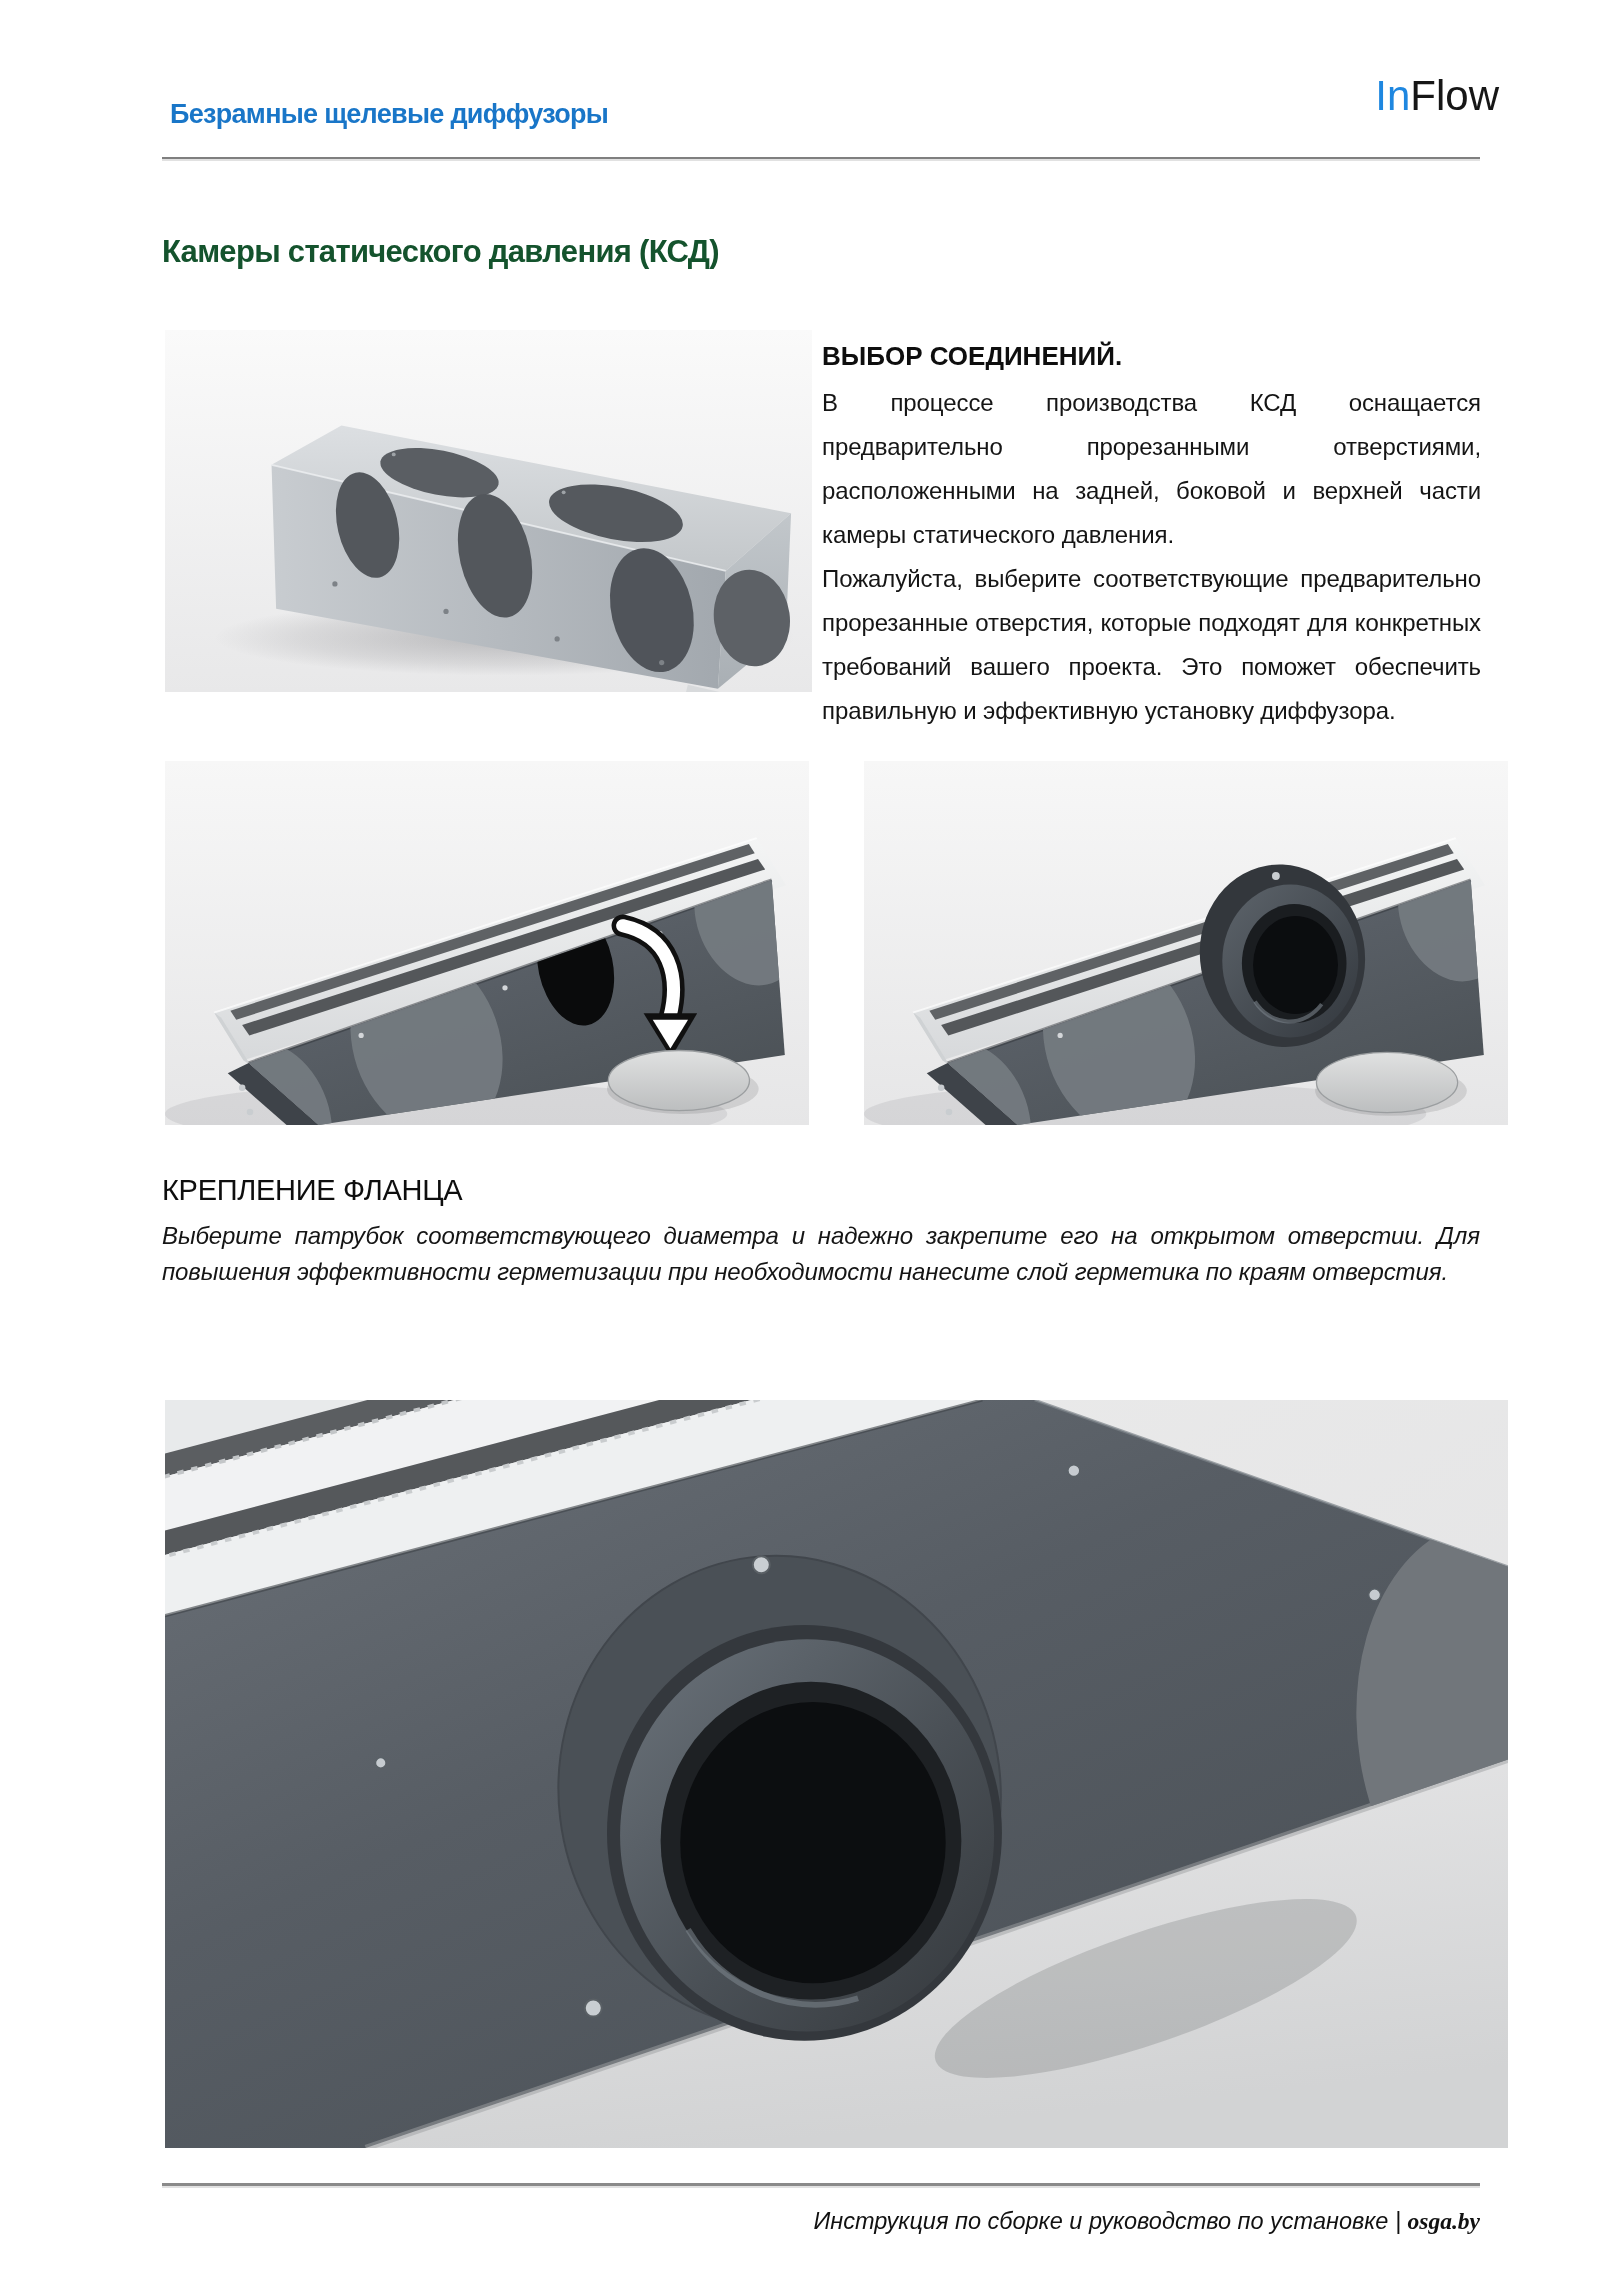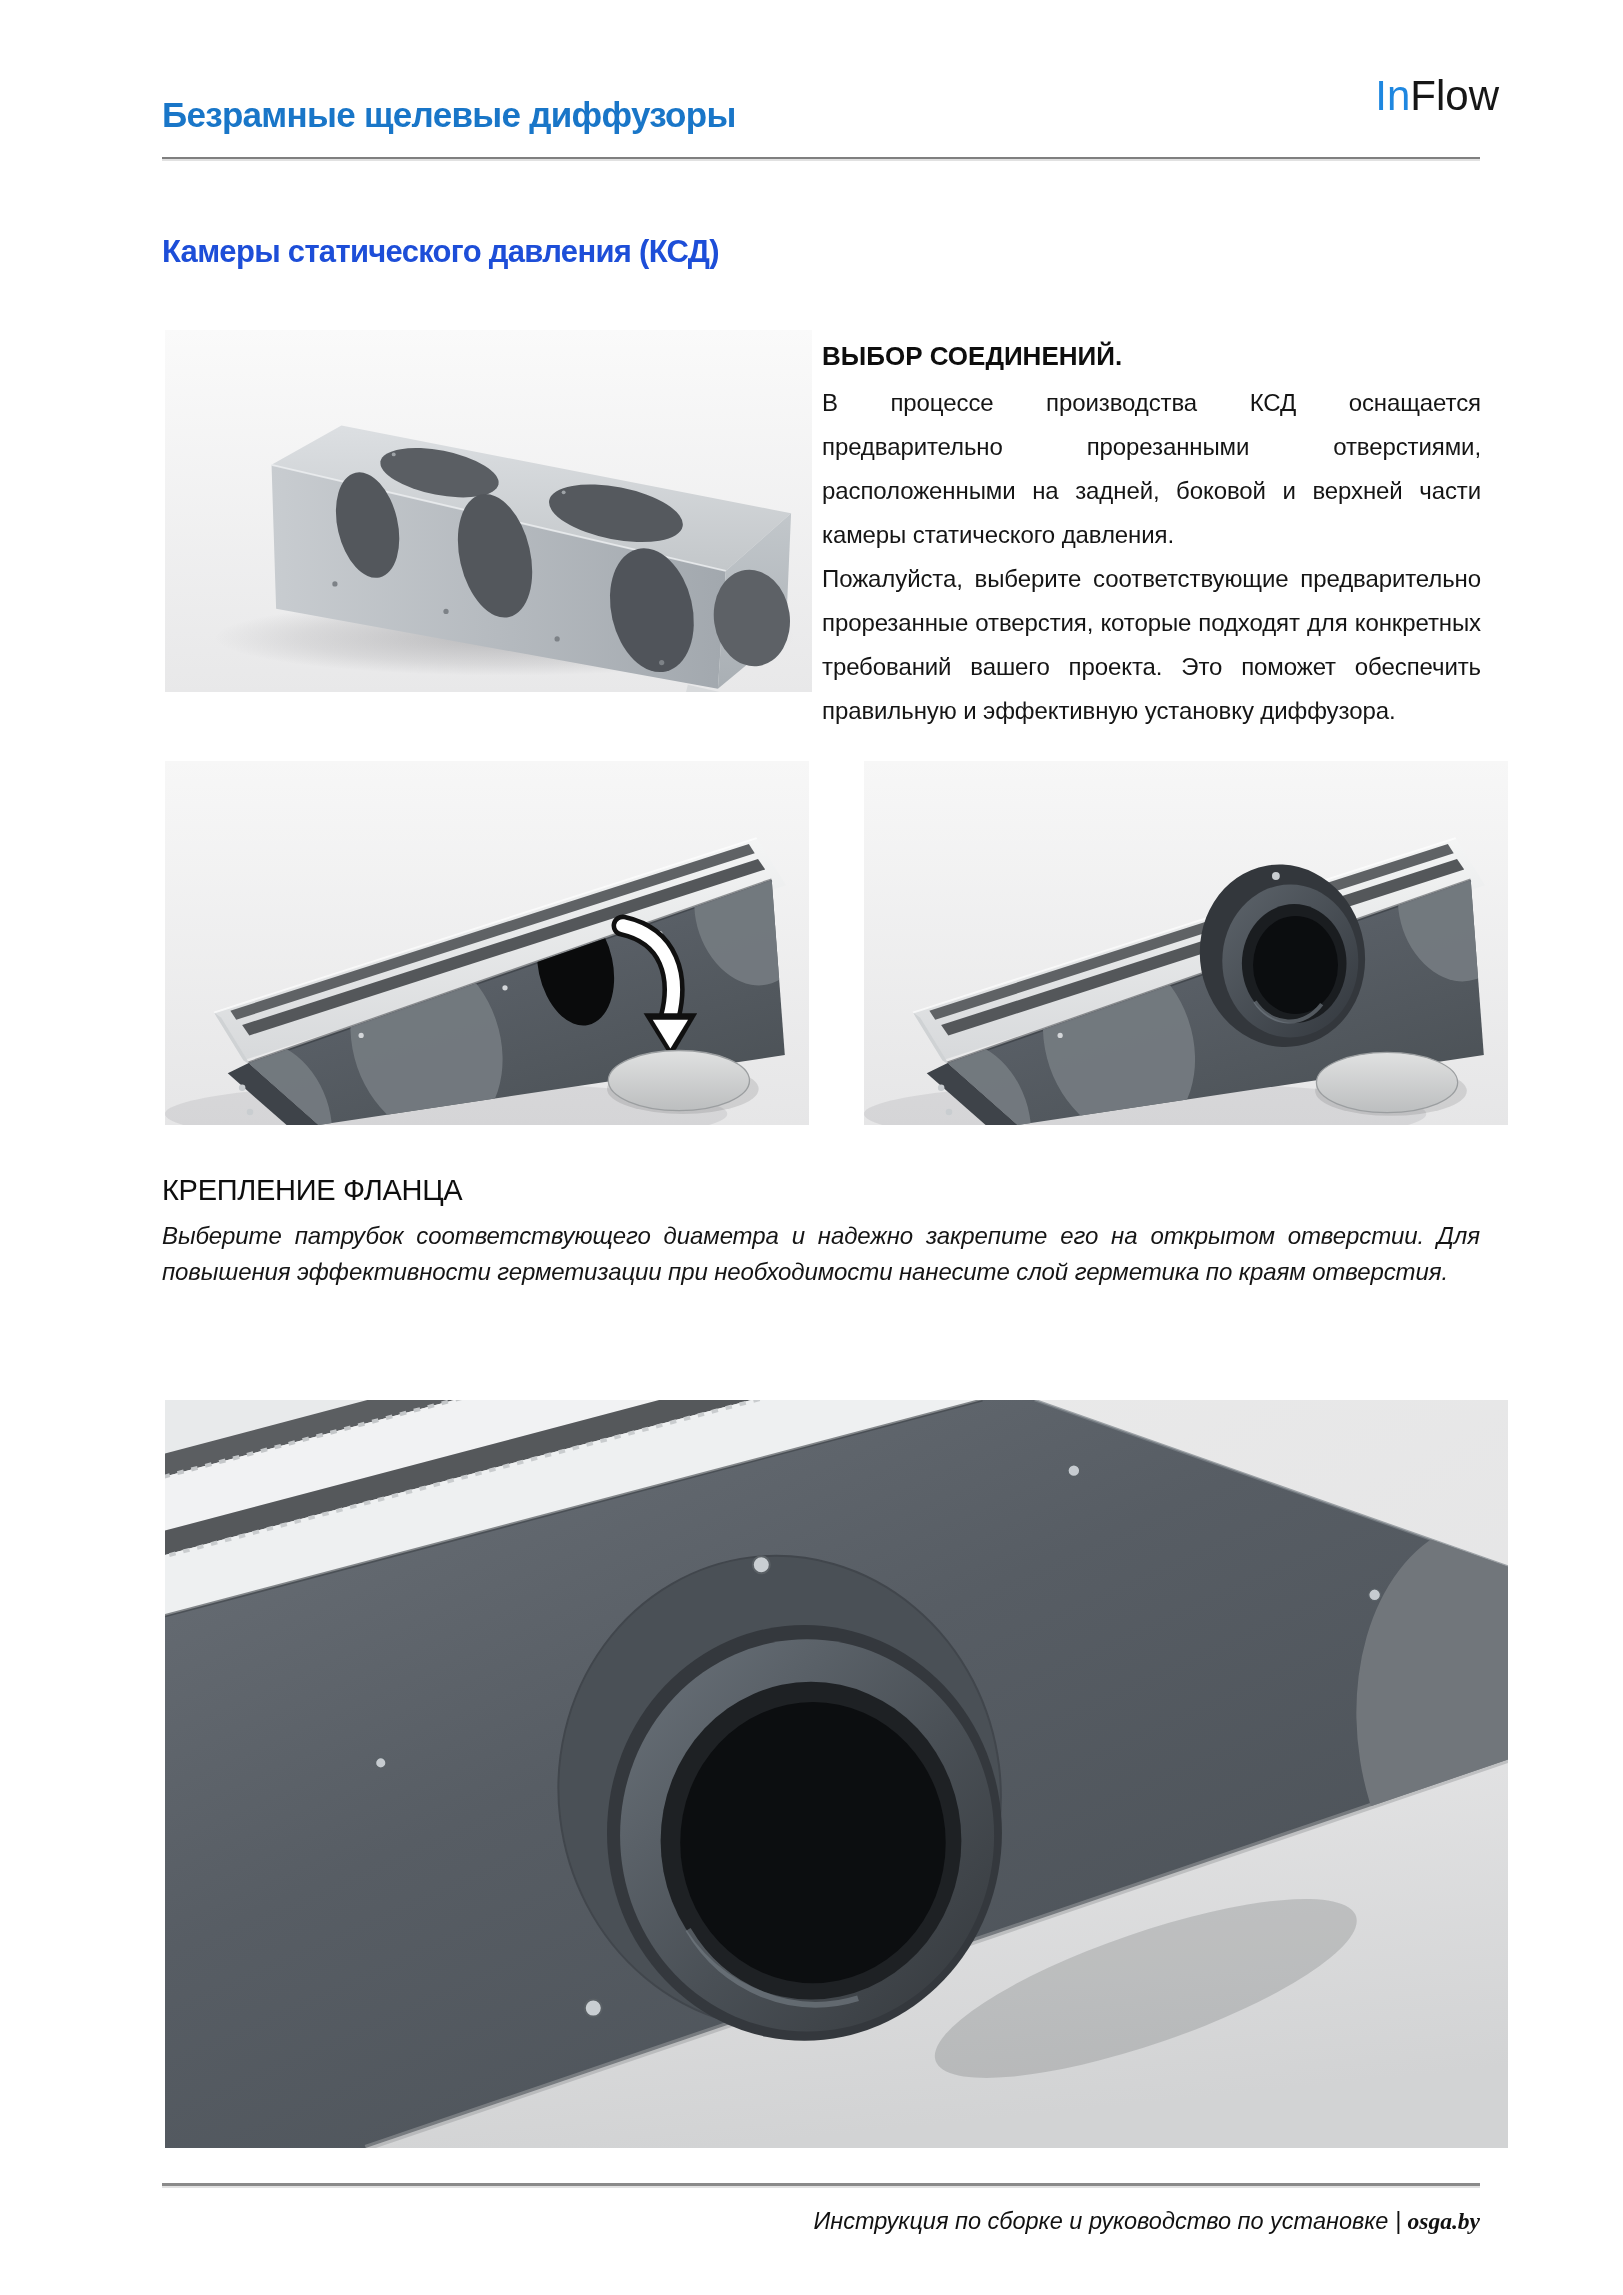--- a/index.html
+++ b/index.html
@@ -9,43 +9,43 @@
     height:2295px;
     background:#ffffff;
     overflow:hidden;
     font-family:"Liberation Sans", sans-serif;
     color:#151515;
   }
   .abs{position:absolute;}
 
   
   .page-title{
-    left:162px; top:95px;
-    font-size:35px; font-weight:bold; letter-spacing:-0.7px;
+    left:170px; top:95px;
+    font-size:27px; font-weight:bold; letter-spacing:-0.7px;
     color:#1976C8; white-space:nowrap; line-height:39px;
   }
   .logo{
     top:73px; right:124px;
     font-size:42px; font-weight:400; letter-spacing:0px;
     white-space:nowrap; line-height:46px;
   }
   .logo .in{color:#1E87E0;}
   .logo .flow{color:#161616;}
   .rule{
     left:162px; width:1318px; height:2px;
     background:#7f7f7f;
     box-shadow:0 2px 0 rgba(170,170,170,0.35);
   }
   .rule-top{top:157px;}
   .rule-bottom{top:2183px; height:2.6px; background:#8a8a8a;}
 
   
   .h-section{
     left:162px; top:234px;
-    font-size:31px; font-weight:bold; letter-spacing:-0.7px; color:#1d4ed8;
+    font-size:31px; font-weight:bold; letter-spacing:-0.7px; color:#14532d;
     white-space:nowrap;
   }
   .h-flange{
     left:162px; top:1174px;
     font-size:29px; font-weight:normal; letter-spacing:-0.3px; color:#0e0e0e;
     white-space:nowrap;
   }
 
   
   .col-text{

